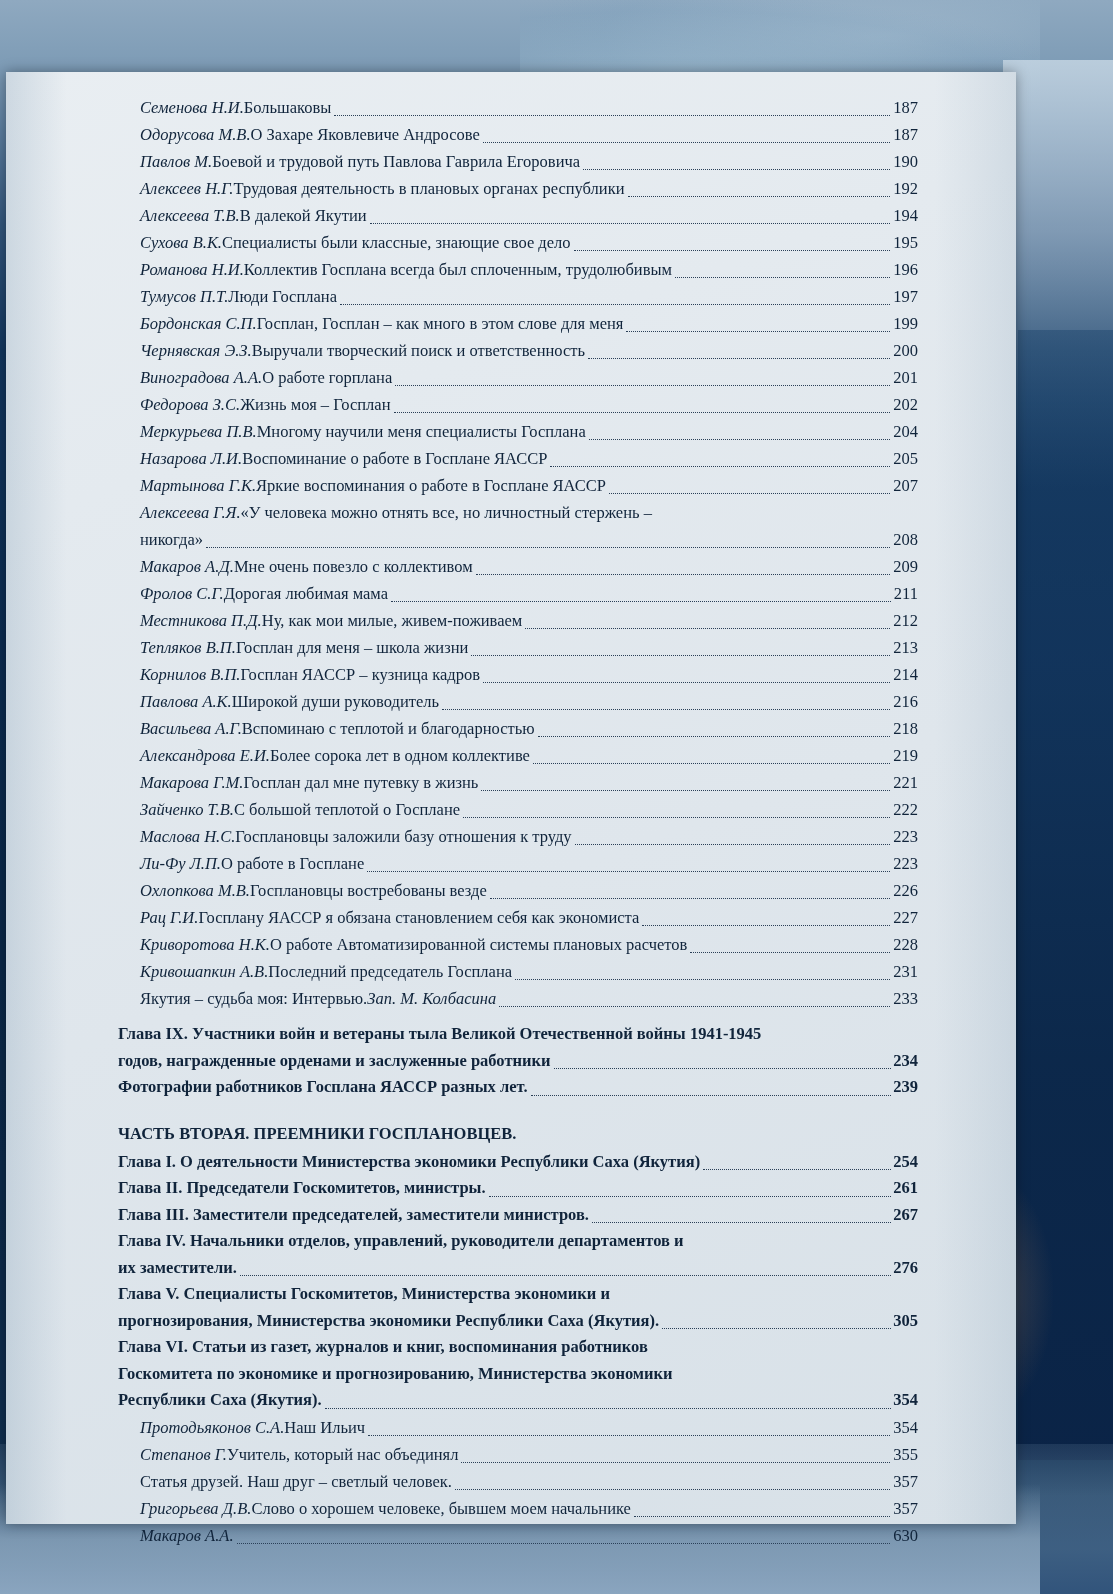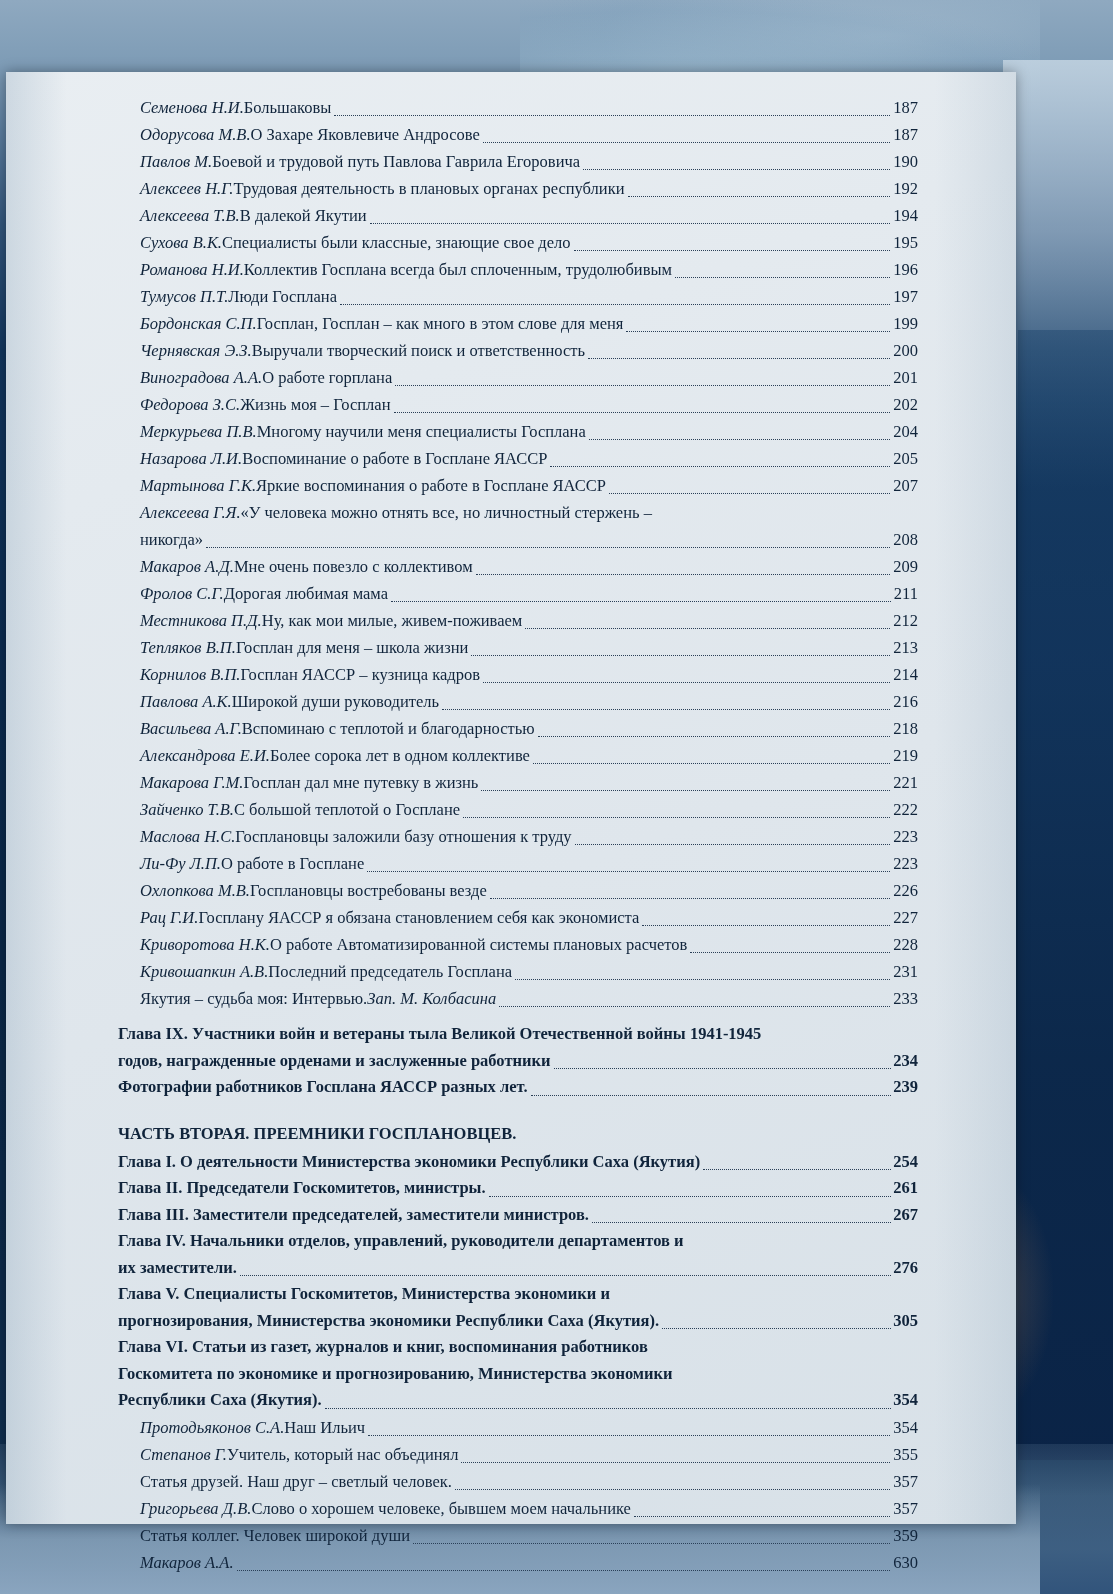--- a/index.html
+++ b/index.html
@@ -529,27 +529,20 @@
         <div>
           <div class="toc-line indent-1">
             <span class="txt au">Григорьева Д.В. </span>
             <span class="txt ti">Слово о хорошем человеке, бывшем моем начальнике</span>
             <span class="leader"></span>
             <span class="page">357</span>
           </div>
         </div>
         <div>
           <div class="toc-line indent-1">
-            <span class="txt ti">Статья коллег. Человек широкой души</span>
-            <span class="leader"></span>
-            <span class="page">359</span>
-          </div>
-        </div>
-        <div>
-          <div class="toc-line indent-1">
             <span class="txt au">Макаров А.А. </span>
             <span class="leader"></span>
             <span class="page">630</span>
           </div>
         </div>
       </div>
 
   </div>
 </div>
 

